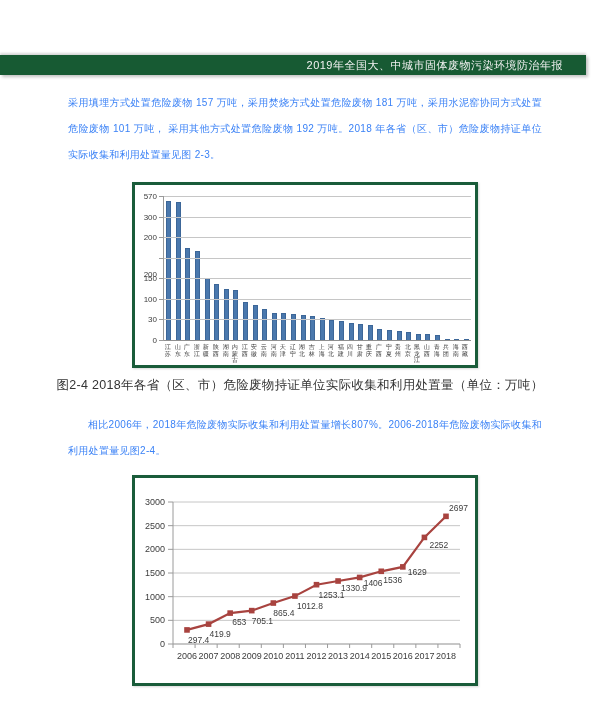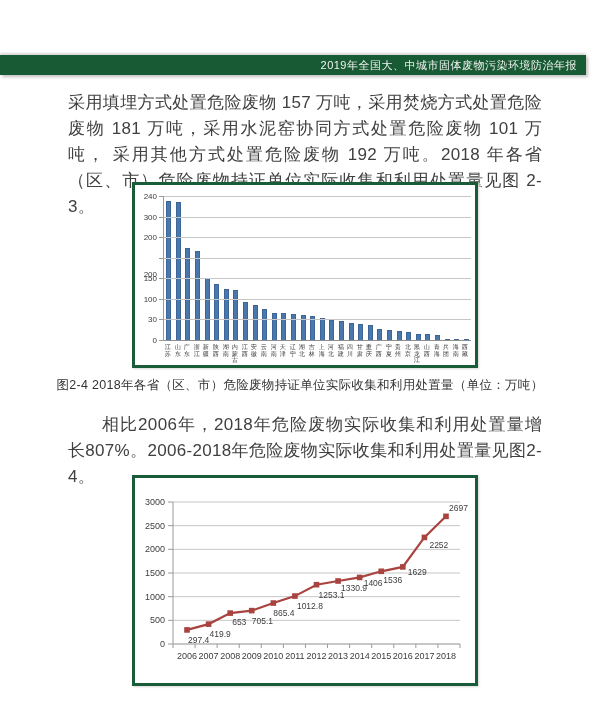--- a/index.html
+++ b/index.html
@@ -4,28 +4,28 @@
 <style>
   html,body{margin:0;padding:0;background:#ffffff;}
   body{font-family:"Liberation Sans",sans-serif;color:#2e2e2e;}
   .page{position:relative;width:600px;height:723px;background:#ffffff;overflow:hidden;}
 
   
   .header-bar{
     position:absolute;left:0;top:55px;width:586px;height:20px;
     background:#175a33;color:#f2f2f2;
     display:flex;align-items:center;justify-content:flex-end;
-    font-size:11px;letter-spacing:0.5px;padding-right:9px;box-sizing:border-box;
+    font-size:11px;letter-spacing:0.5px;padding-right:23px;box-sizing:border-box;
     box-shadow:2px 2px 3px #c2c2c2, 0 -2px 2px #d9d9d9;
   }
 
   
   .para{
     position:absolute;left:68px;width:474px;
-    font-size:17px;line-height:26px;text-align:justify;color:#404040;
+    font-size:10px;line-height:26px;text-align:justify;color:#3b82f6;
     margin:0;letter-spacing:0.3px;
   }
   .p1{top:90px;}
   .p2{top:412px;text-indent:2em;}
 
   
   .chart-frame{
     position:absolute;left:132px;background:#ffffff;
     border:3px solid #1a5c3a;box-sizing:content-box;
     box-shadow:1px 1px 2px #d8d8d8;
@@ -76,21 +76,21 @@
   <div class="chart-frame frame-bar">
     <div class="bar-chart-wrap">
       <div id="bar-ylabels">
           <div class="ytick" style="bottom: -4px;">0</div>
           <div class="ytick" style="bottom: 16.5714px;">30</div>
           <div class="ytick" style="bottom: 37.1429px; margin-left: 18px;">100</div>
           <div class="ytick" style="bottom: 57.7143px;">150</div>
           <div class="ytick" style="bottom: 62px;">200</div>
           <div class="ytick" style="bottom: 98.8571px;">200</div>
           <div class="ytick" style="bottom: 119.429px;">300</div>
-          <div class="ytick" style="bottom: 140px;">240</div>
+          <div class="ytick" style="bottom: 140px;">570</div>
         </div>
       <div id="bar-plot">
         <div id="bars-row">
             <div class="bar" title="江苏: 340" style="height: 139.886px; background: rgb(74, 120, 173);"></div>
             <div class="bar" title="山东: 337" style="height: 138.651px; background: rgb(74, 120, 173);"></div>
             <div class="bar" title="广东: 225" style="height: 92.5714px; background: rgb(74, 120, 173);"></div>
             <div class="bar" title="浙江: 220" style="height: 90.5143px; background: rgb(74, 120, 173);"></div>
             <div class="bar" title="新疆: 152" style="height: 62.5371px; background: rgb(74, 120, 173);"></div>
             <div class="bar" title="陕西: 138" style="height: 56.7771px; background: rgb(74, 120, 173);"></div>
             <div class="bar" title="湖南: 126" style="height: 51.84px; background: rgb(74, 120, 173);"></div>

